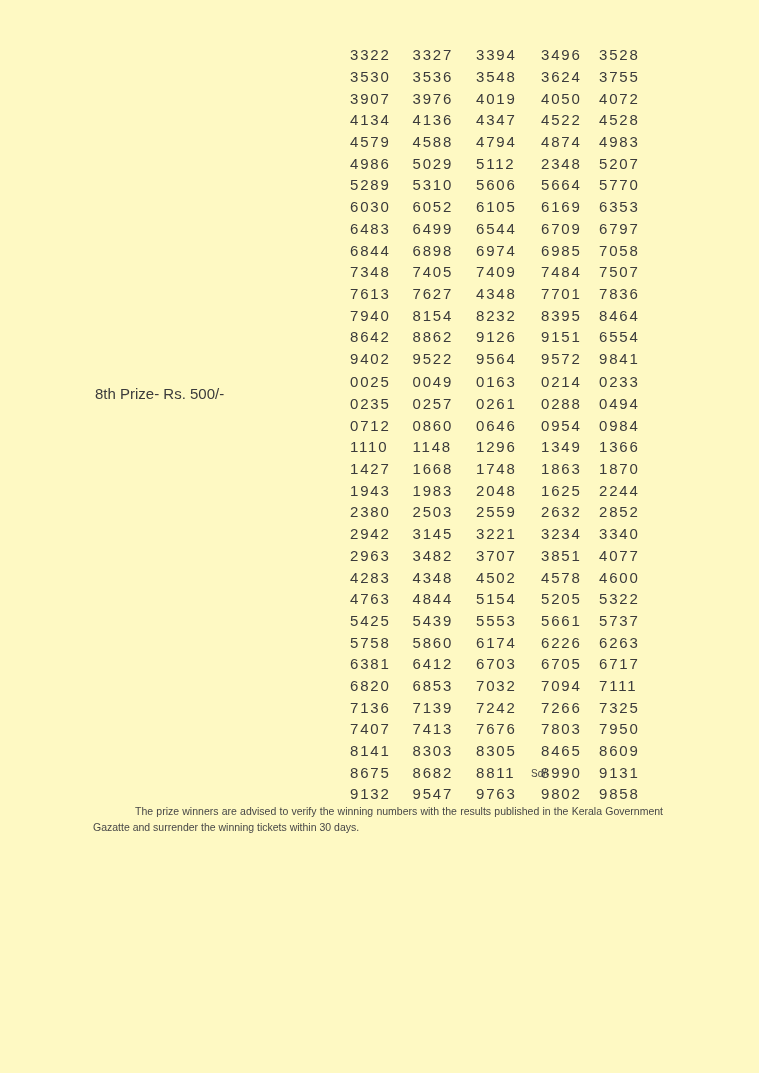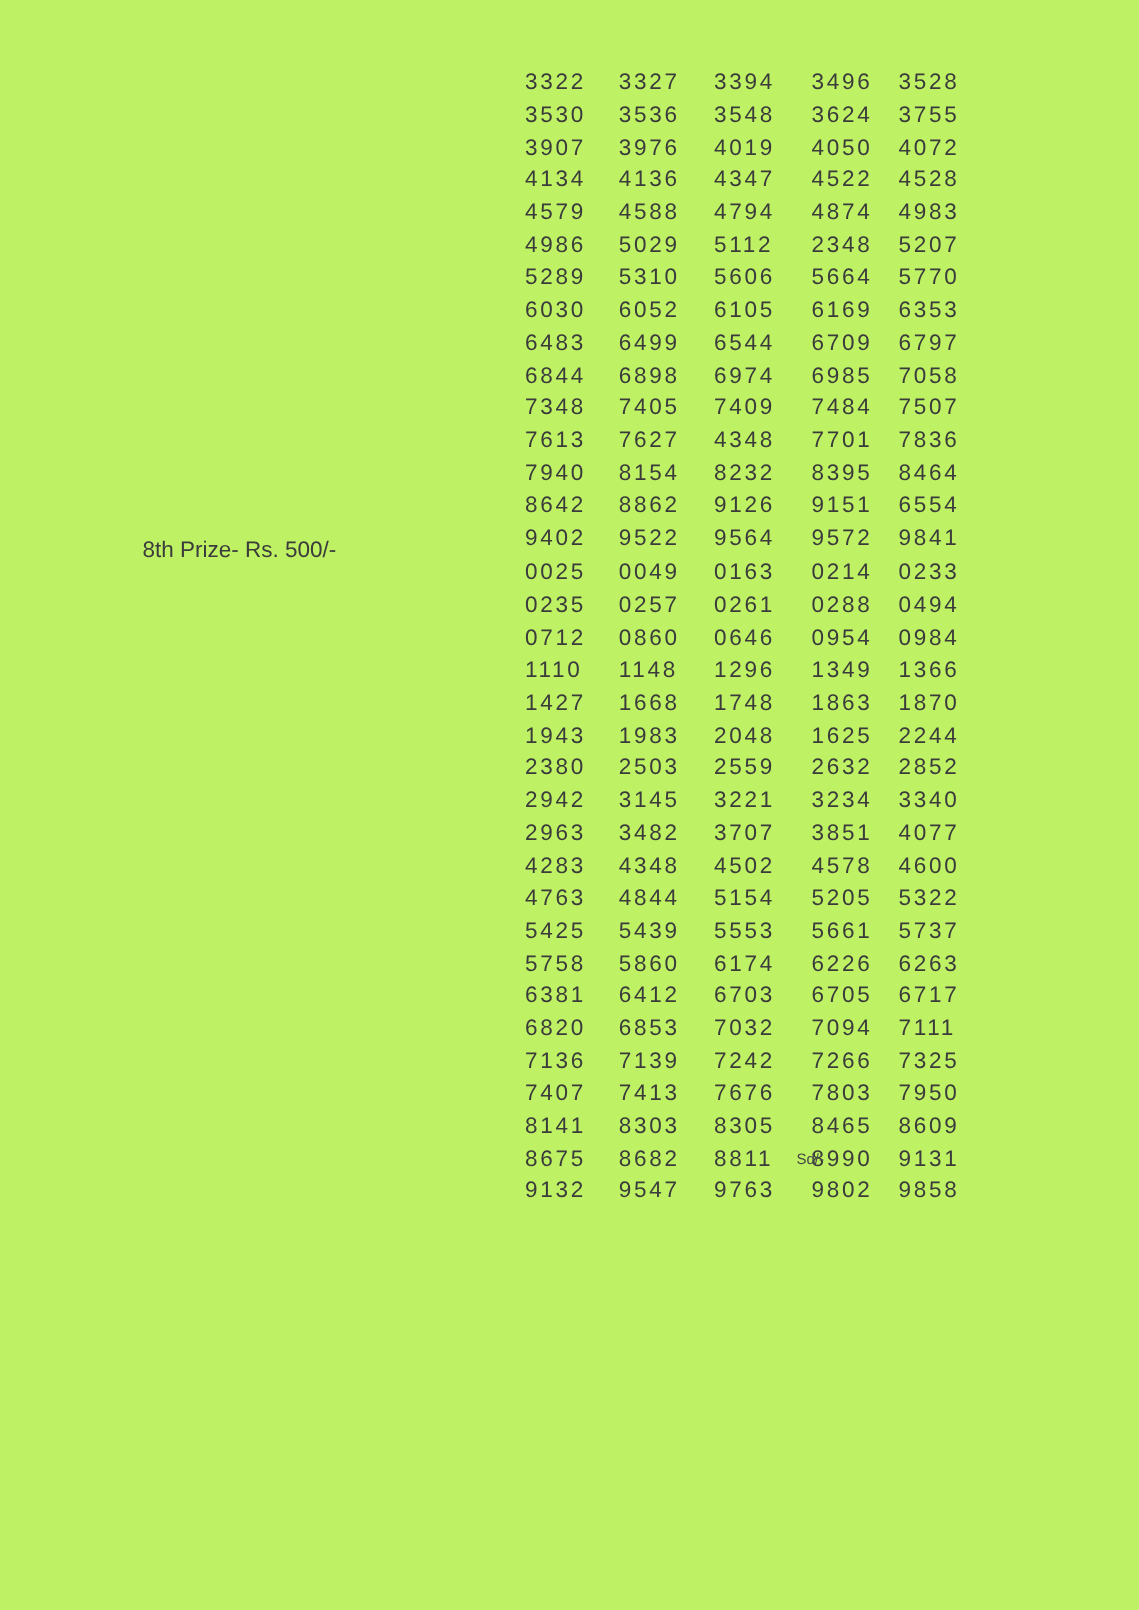--- a/index.html
+++ b/index.html
@@ -4,21 +4,21 @@
 <style>
   html, body {
     margin: 0;
     padding: 0;
     background: #ffffff;
   }
   .page {
     position: relative;
     width: 759px;
     height: 1073px;
-    background: #bef264;
+    background: #fef9c3;
     overflow: hidden;
     font-family: "Liberation Sans", "DejaVu Sans", sans-serif;
     color: #3b3b3b;
   }
   .numbers-grid {
     position: absolute;
     left: 350px;
     display: grid;
     grid-template-columns: 62.5px 63.5px 65px 58px 46px;
     grid-auto-rows: 21.7px;
@@ -26,21 +26,21 @@
     font-size: 15px;
     letter-spacing: 1.8px;
     color: #3b3b3b;
   }
   .block-a { top: 44px; }
   .block-b { top: 371px; }
   .num { white-space: nowrap; }
   .prize-label {
     position: absolute;
     left: 95px;
-    top: 356px;
+    top: 383px;
     height: 21.7px;
     line-height: 21.7px;
     font-size: 15px;
     color: #3b3b3b;
     white-space: nowrap;
   }
   .footer-note {
     position: absolute;
     left: 93px;
     top: 804px;
@@ -257,17 +257,21 @@
       <span class="num">8811</span>
       <span class="num">8990</span>
       <span class="num">9131</span>
       <span class="num">9132</span>
       <span class="num">9547</span>
       <span class="num">9763</span>
       <span class="num">9802</span>
       <span class="num">9858</span>
     </div>
 
+  <div class="footer-note">
+    <div class="note-line1">The prize winners are advised to verify the winning numbers with the results published in the Kerala Government</div>
+    <div class="note-line2">Gazatte and surrender the winning tickets within 30 days.</div>
+  </div>
 
   <div class="signed">Sd/-</div>
 
 
 </div>
 
 </body></html>

